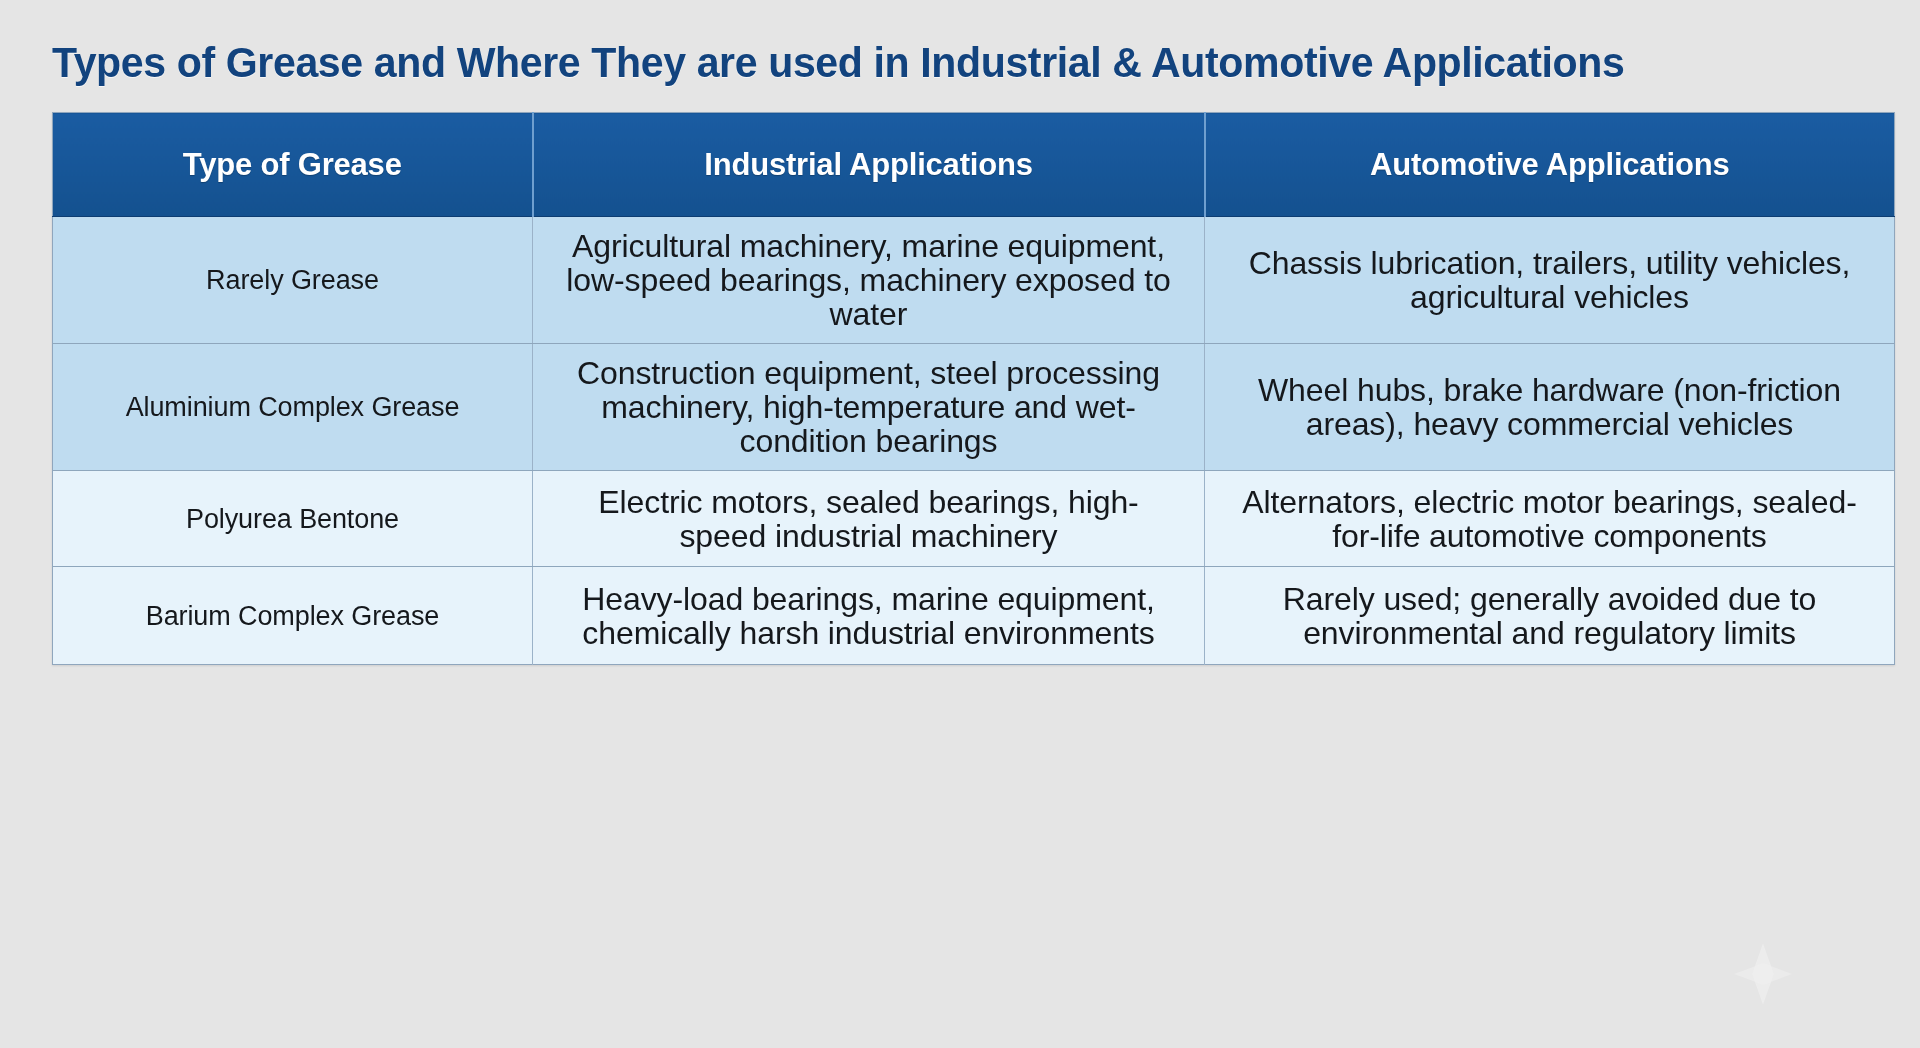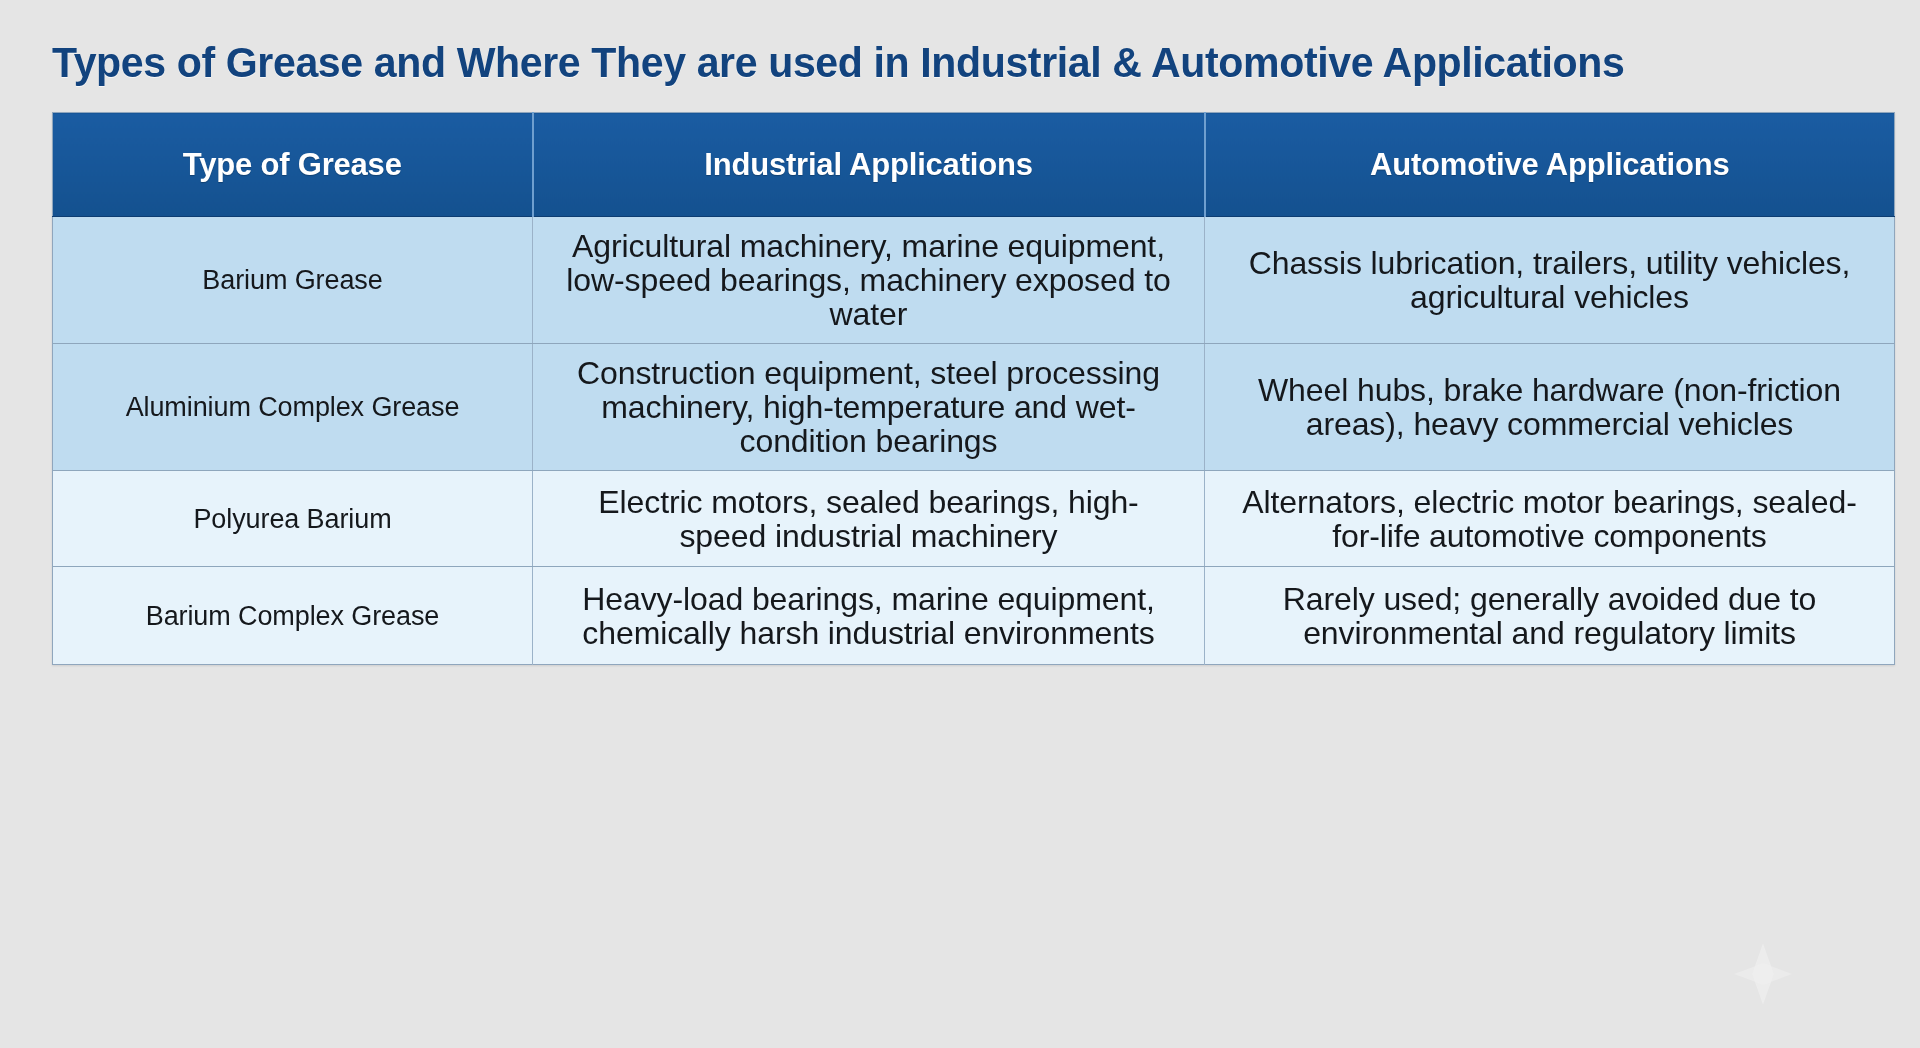--- a/index.html
+++ b/index.html
@@ -132,31 +132,31 @@
     <thead>
       <tr>
         <th>Type of Grease</th>
         <th>Industrial Applications</th>
         <th>Automotive Applications</th>
       </tr>
     </thead>
 
     <tbody>
       <tr class="shade-dark r0">
-        <td class="col-type">Barium Grease</td>
+        <td class="col-type">Rarely Grease</td>
         <td>Agricultural machinery, marine equipment, low-speed bearings, machinery exposed to water</td>
         <td>Chassis lubrication, trailers, utility vehicles, agricultural vehicles</td>
       </tr>
       <tr class="shade-dark r2">
         <td class="col-type">Aluminium Complex Grease</td>
         <td>Construction equipment, steel processing machinery, high-temperature and wet-condition bearings</td>
         <td>Wheel hubs, brake hardware (non-friction areas), heavy commercial vehicles</td>
       </tr>
       <tr class="shade-light r3">
-        <td class="col-type">Polyurea Barium</td>
+        <td class="col-type">Polyurea Bentone</td>
         <td>Electric motors, sealed bearings, high-speed industrial machinery</td>
         <td>Alternators, electric motor bearings, sealed-for-life automotive components</td>
       </tr>
       <tr class="shade-light r5">
         <td class="col-type">Barium Complex Grease</td>
         <td>Heavy-load bearings, marine equipment, chemically harsh industrial environments</td>
         <td>Rarely used; generally avoided due to environmental and regulatory limits</td>
       </tr>
     </tbody>
   </table>

